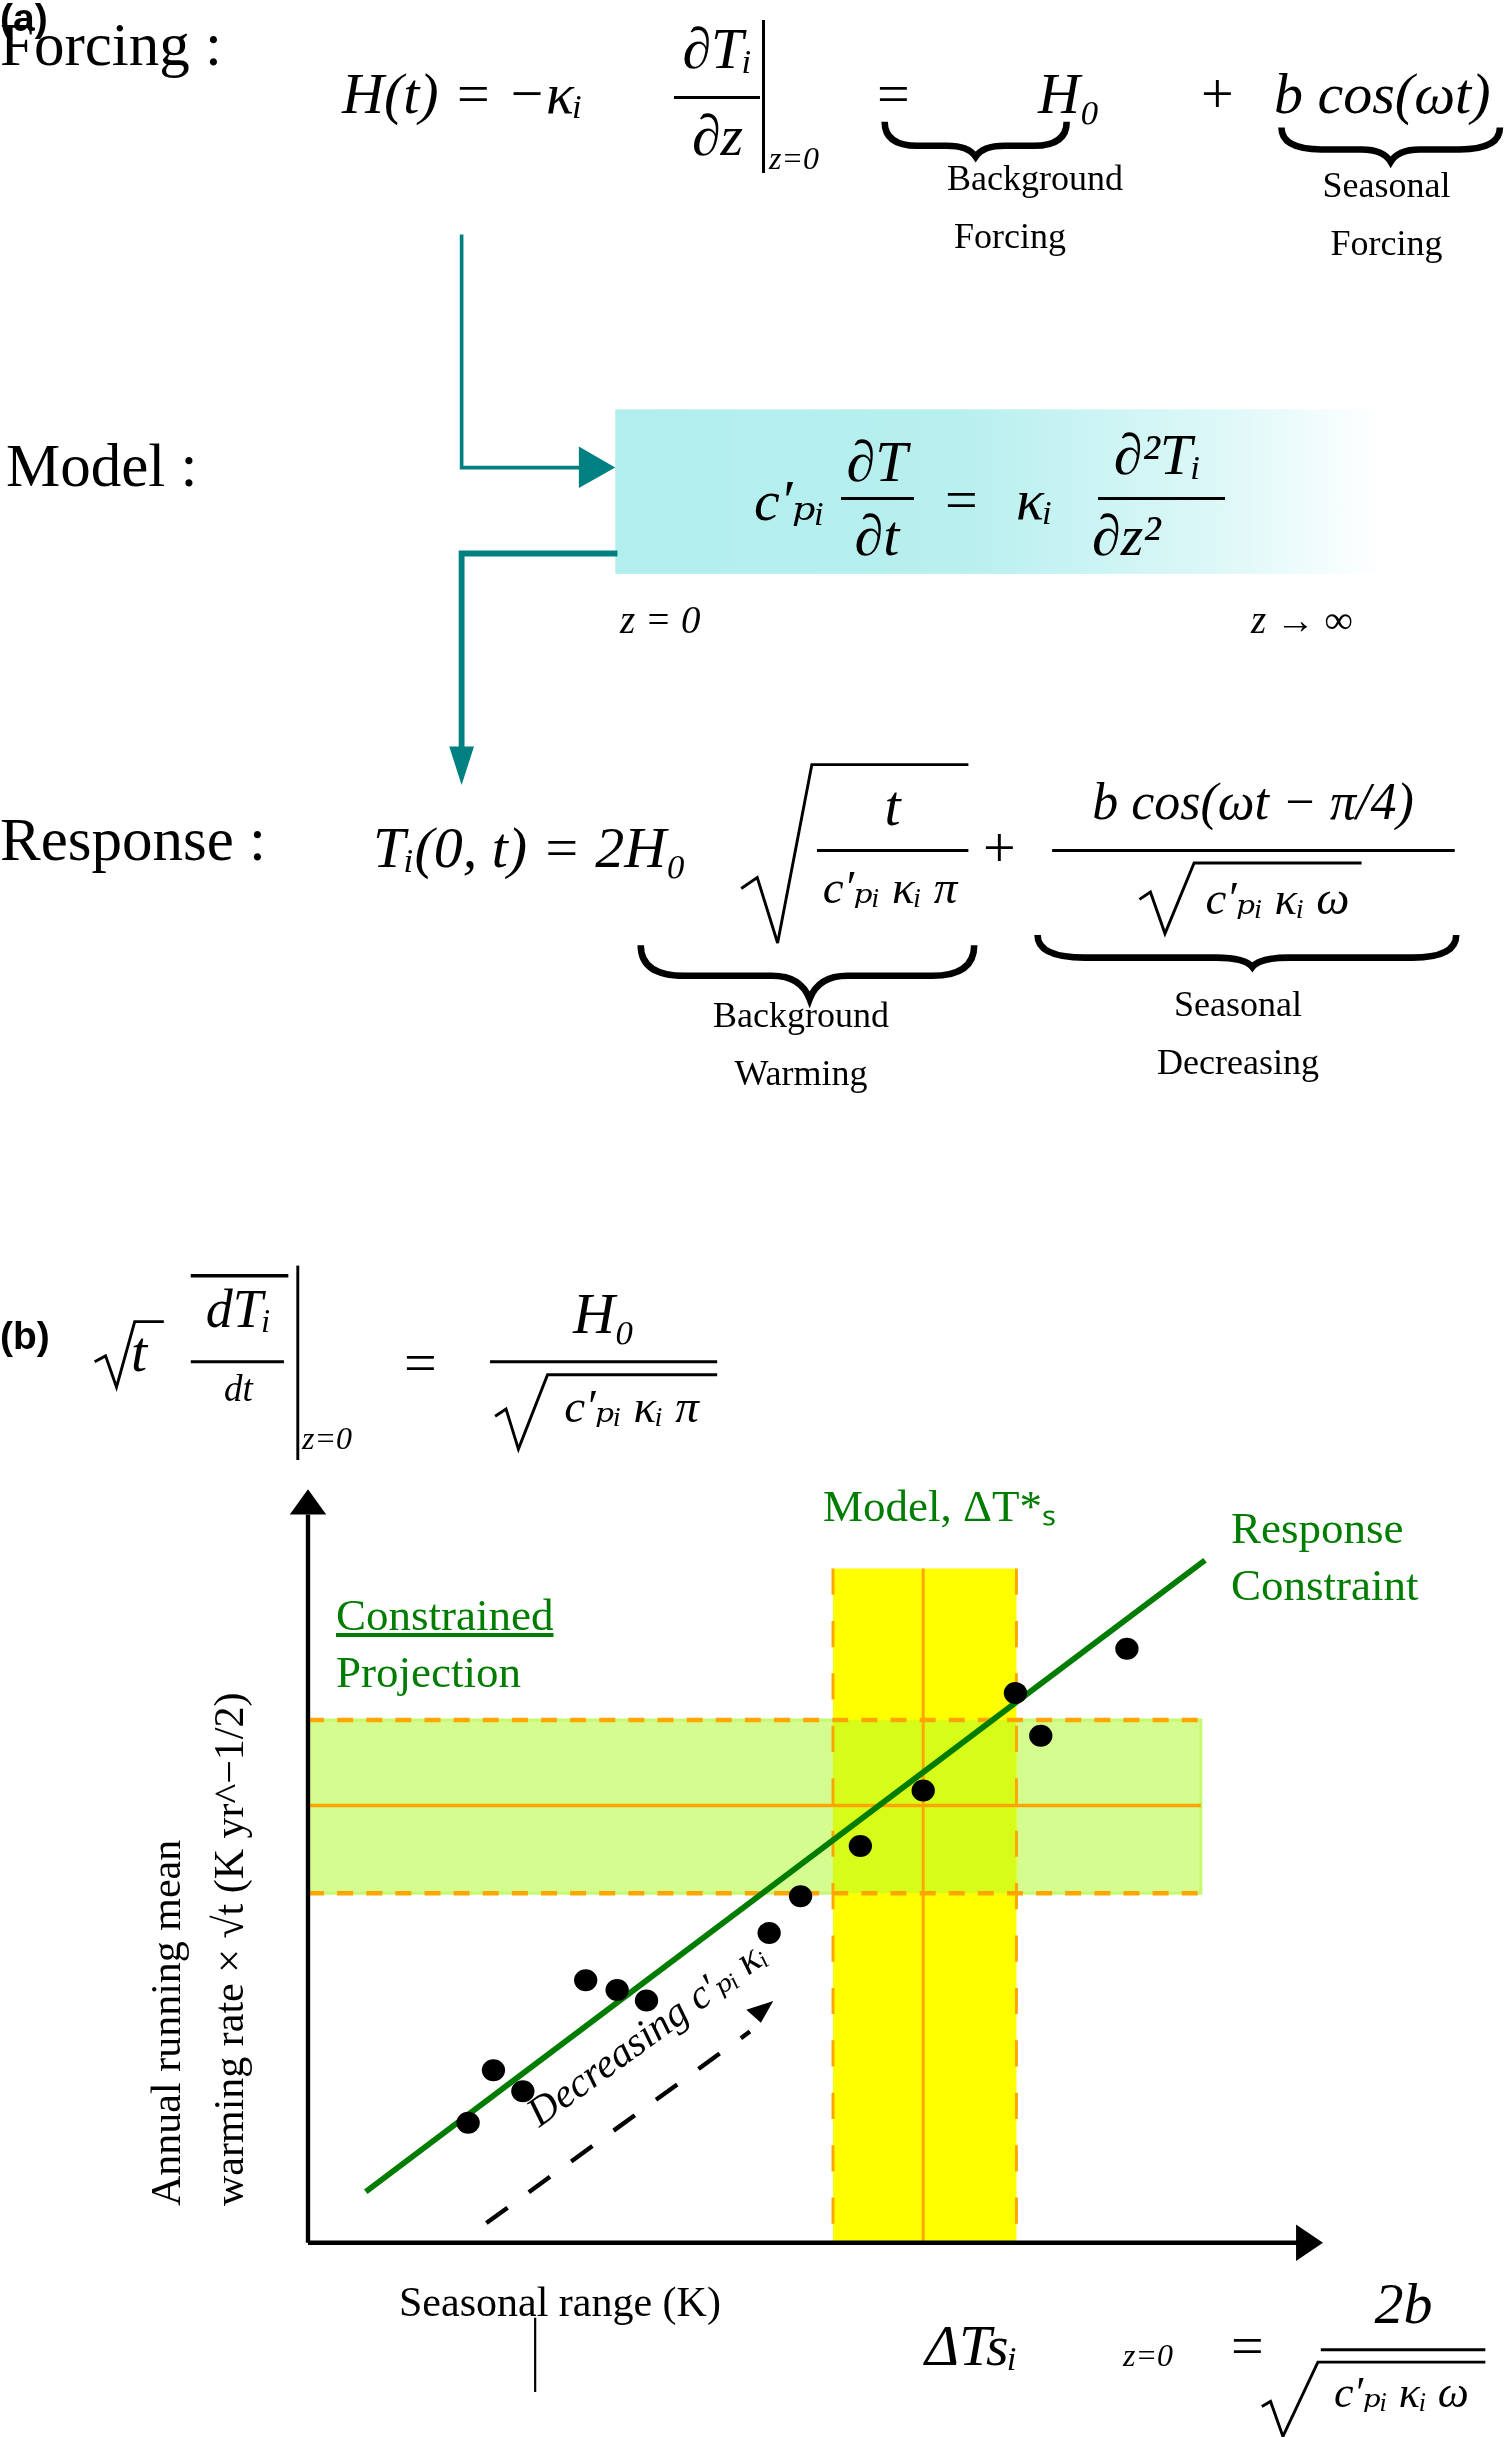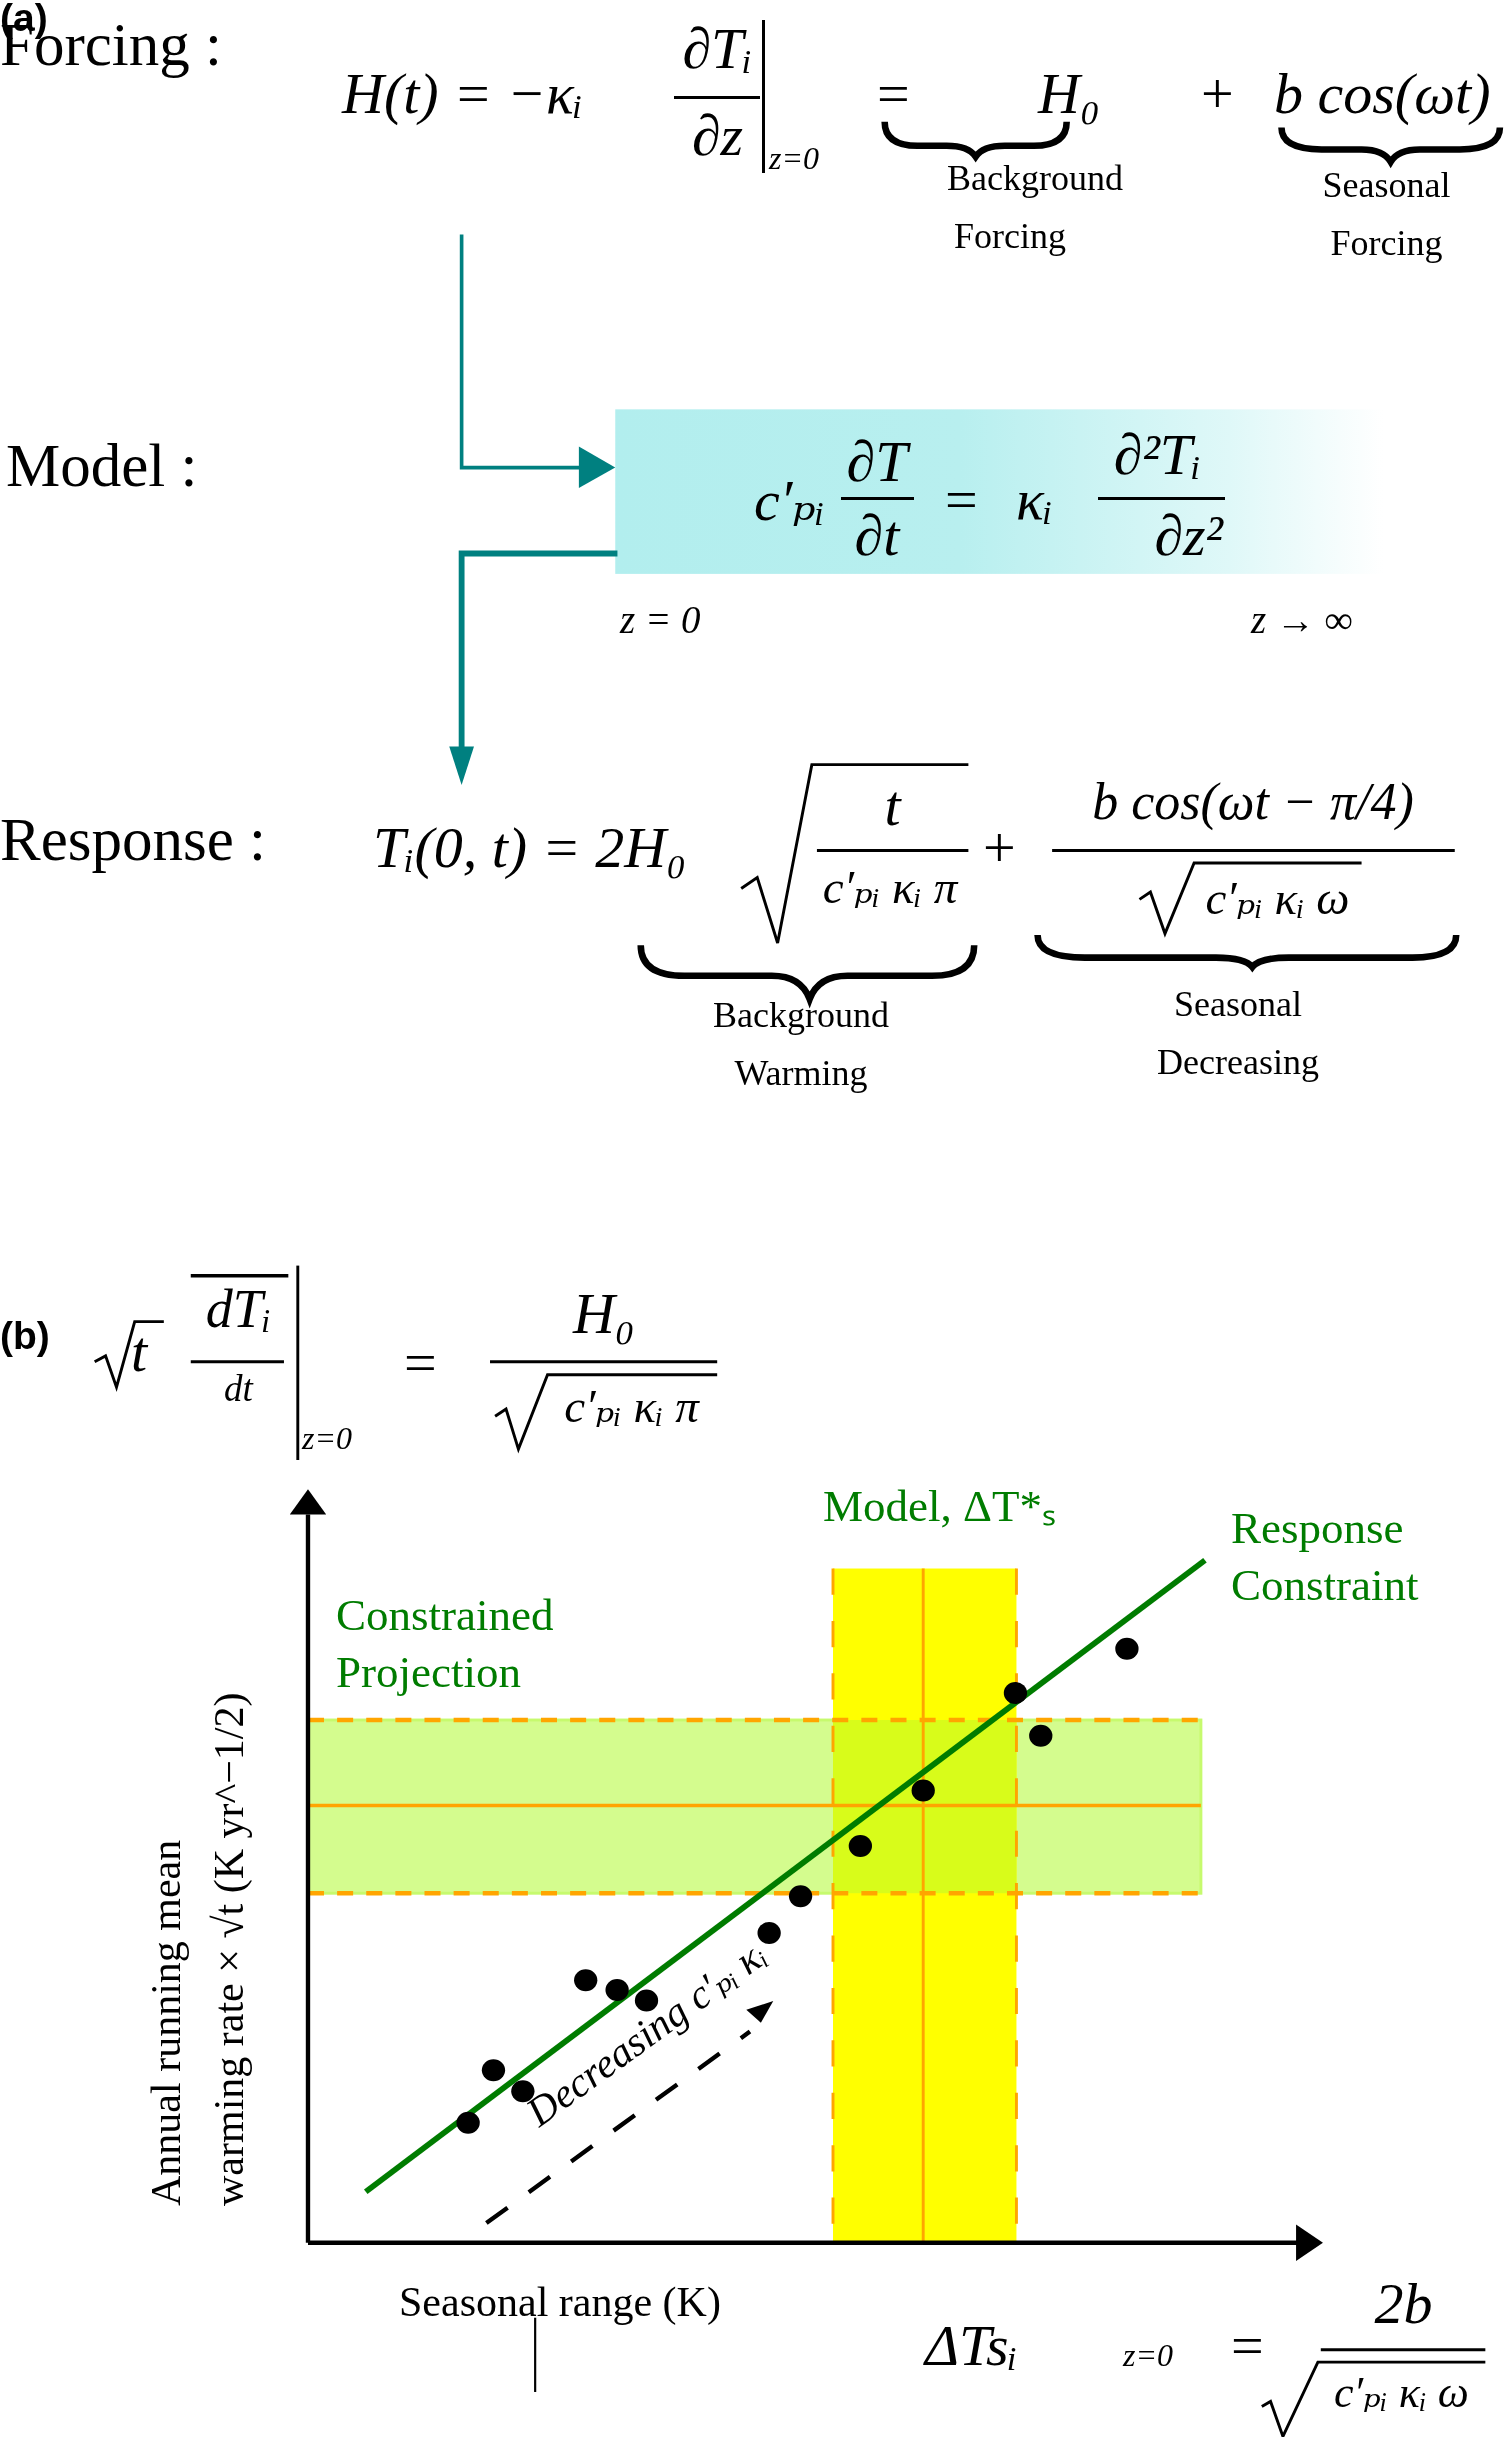--- a/index.html
+++ b/index.html
@@ -104,21 +104,21 @@
 </svg>
 
 <div class="abs math" style="left:754px;top:466px;">c′ₚᵢ</div>
 <div class="abs math" style="left:837px;top:428px;width:80px;text-align:center;">∂T</div>
 <div class="abs" style="left:841px;top:497px;width:73px;height:2.9px;background:#000;"></div>
 <div class="abs math" style="left:837px;top:502px;width:80px;text-align:center;">∂t</div>
 <div class="abs math" style="left:945px;top:466px;font-style:normal;">=</div>
 <div class="abs math" style="left:1016px;top:466px;">κᵢ</div>
 <div class="abs math" style="left:1092px;top:421px;width:131px;text-align:center;">∂²Tᵢ</div>
 <div class="abs" style="left:1098px;top:497px;width:127px;height:2.9px;background:#000;"></div>
-<div class="abs math" style="left:1092px;top:502px;width:131px;text-align:right;">∂z²</div>
+<div class="abs math" style="left:1092px;top:502px;width:131px;text-align:left;">∂z²</div>
 <div class="abs math" style="left:620px;top:597px;font-size:39px;">z = 0</div>
 <div class="abs math" style="left:1251px;top:597px;font-size:39px;">z → ∞</div>
 <div class="abs row-label" style="left:0;top:431px;padding-left:6px;">Model :</div>
 
 <div class="abs sans-note" style="left:947px;top:157px;width:124px;margin-left:0px;">Background</div>
 <div class="abs sans-note" style="left:954px;top:215px;width:109px;">Forcing</div>
 <div class="abs sans-note" style="left:1303px;top:164px;width:167px;">Seasonal</div>
 <div class="abs sans-note" style="left:1303px;top:222px;width:167px;">Forcing</div>
 
 <div class="abs row-label" style="left:0;top:805px;">Response :</div>
@@ -135,21 +135,21 @@
 
 <div class="abs panel-label" style="left:0;top:1314px;">(b)</div>
 <div class="abs math" style="left:131px;top:1318px;">t</div>
 <div class="abs math" style="left:191px;top:1278px;width:95px;text-align:center;font-size:54px;">dTᵢ</div>
 <div class="abs math" style="left:191px;top:1367px;width:95px;text-align:center;font-size:37px;">dt</div>
 <div class="abs math" style="left:302px;top:1420px;font-size:32px;">z=0</div>
 <div class="abs math" style="left:404px;top:1329px;font-style:normal;">=</div>
 <div class="abs math" style="left:491px;top:1280px;width:226px;text-align:center;">H₀</div>
 <div class="abs math" style="left:546px;top:1378px;width:171px;text-align:center;font-size:47px;">c′ₚᵢ κᵢ π</div>
 
-<div class="abs green-text" style="left:336px;top:1587px;">Constrained</div>
+<div class="abs green-text" style="left:336px;top:1587px;text-decoration:underline;">Constrained</div>
 <div class="abs green-text" style="left:336px;top:1644px;">Projection</div>
 <div class="abs green-text" style="left:823px;top:1478px;">Model, ΔT*ₛ</div>
 <div class="abs green-text" style="left:1231px;top:1500px;">Response</div>
 <div class="abs green-text" style="left:1231px;top:1557px;">Constraint</div>
 <div class="abs math" style="left:517px;top:2097px;font-size:41px;transform:rotate(-36deg);transform-origin:left top;">Decreasing c′ₚᵢ κᵢ</div>
 
 <div class="abs axis-label" style="left:399px;top:2278px;">Seasonal range (K)</div>
 <div class="abs axis-label" style="left:142px;top:2206px;transform:rotate(-90deg);transform-origin:left top;">Annual running mean</div>
 <div class="abs axis-label" style="left:205px;top:2206px;transform:rotate(-90deg);transform-origin:left top;">warming rate × √t (K yr^−1/2)</div>
 

